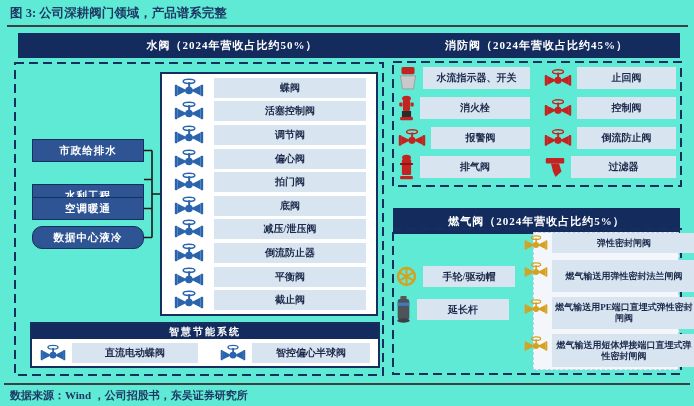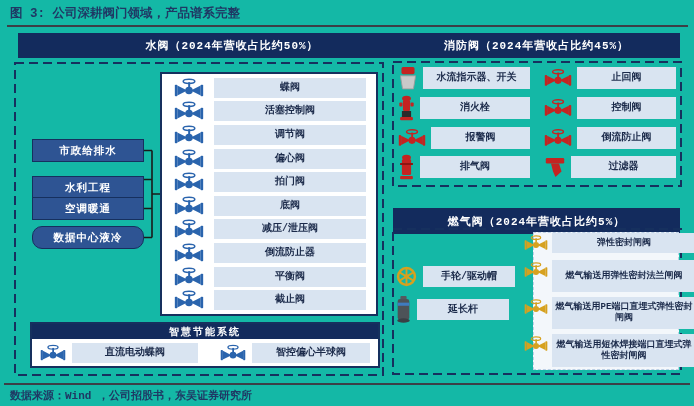--- a/index.html
+++ b/index.html
@@ -1,17 +1,17 @@
 <!DOCTYPE html>
 <html><head>
 <meta charset="utf-8">
 <style>
   html,body{margin:0;padding:0;background:#fff;}
-  .canvas{position:relative;width:694px;height:406px;background:#14b8a6;overflow:hidden;
-          font-family:Liberation Mono, monospace;}
+  .canvas{position:relative;width:694px;height:406px;background:#5eead4;overflow:hidden;
+          font-family:Liberation Serif, serif;}
   .abs{position:absolute;}
   .rule{position:absolute;background:#3c3f46;height:2px;}
   .title{position:absolute;left:10px;top:5px;font-size:12.5px;font-weight:bold;color:#1f3864;}
   .source{position:absolute;left:10px;top:388px;font-size:11px;font-weight:bold;color:#1f3864;text-align:right;}
   .hdr{position:absolute;background:#132b5d;color:#fff;font-weight:bold;font-size:11px;
        display:flex;align-items:center;justify-content:center;letter-spacing:1px;}
   .dashbox{position:absolute;}
   .pill{background:#d9e4f1;color:#1b2a4a;font-weight:bold;font-size:10px;
         display:flex;align-items:center;justify-content:center;text-align:center;line-height:1.2;}
   .catbox{position:absolute;left:32px;width:112px;height:23px;background:#2e5493;border:1px solid #16305e;
@@ -100,21 +100,21 @@
   <div class="title">图 3: 公司深耕阀门领域，产品谱系完整</div>
   <div class="rule" style="left:7px;top:25px;width:681px;"></div>
 
   <div class="hdr" style="left:18px;top:33px;width:428px;height:25px;">水阀（2024年营收占比约50%）</div>
 
   <svg class="dashbox" style="left:14px;top:62px;" width="370" height="314">
     <rect x="1" y="1" width="368" height="312" fill="none" stroke="#16305e" stroke-width="2" stroke-dasharray="9,5"></rect>
   </svg>
 
   <div class="catbox" style="top:139px;">市政给排水</div>
-  <div class="catbox" style="top:176px;">水利工程</div>
+  <div class="catbox" style="top:184px;">水利工程</div>
   <div class="catbox" style="top:197px;">空调暖通</div>
   <div class="catbox" style="top:226px;border-radius:10px;">数据中心液冷</div>
 
   <svg class="abs" style="left:144px;top:135px;" width="16" height="110">
     <path d="M0,15.5 H8 M0,44.5 H8 M0,73.5 H8 M0,102.5 H8 M8,15.5 V102.5 M8,59 H16" stroke="#1a1a1a" stroke-width="1.6" fill="none"></path>
   </svg>
 
   <div class="valvebox">
     <div class="wv-row">
       <svg class="ic ic-blue" width="34" height="20" viewBox="0 0 36 24">

